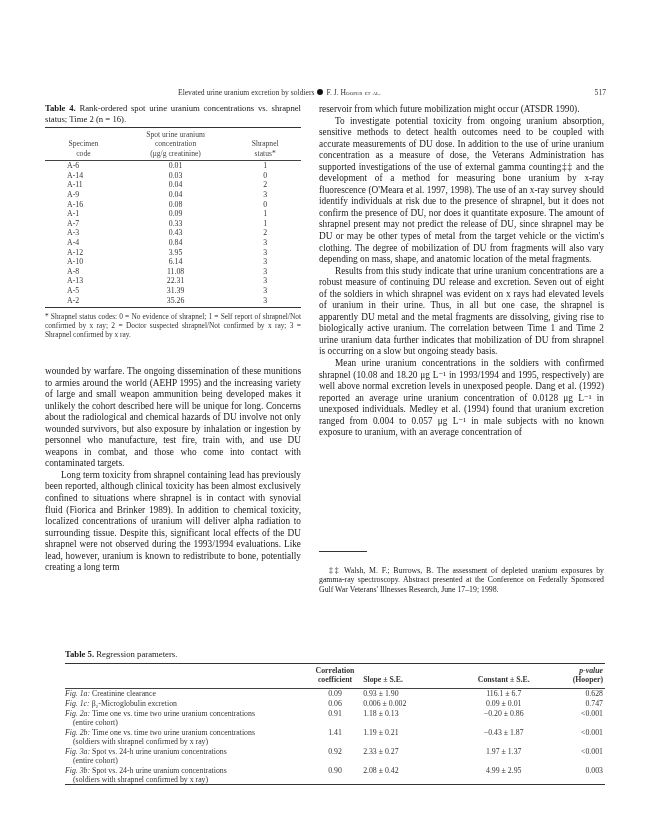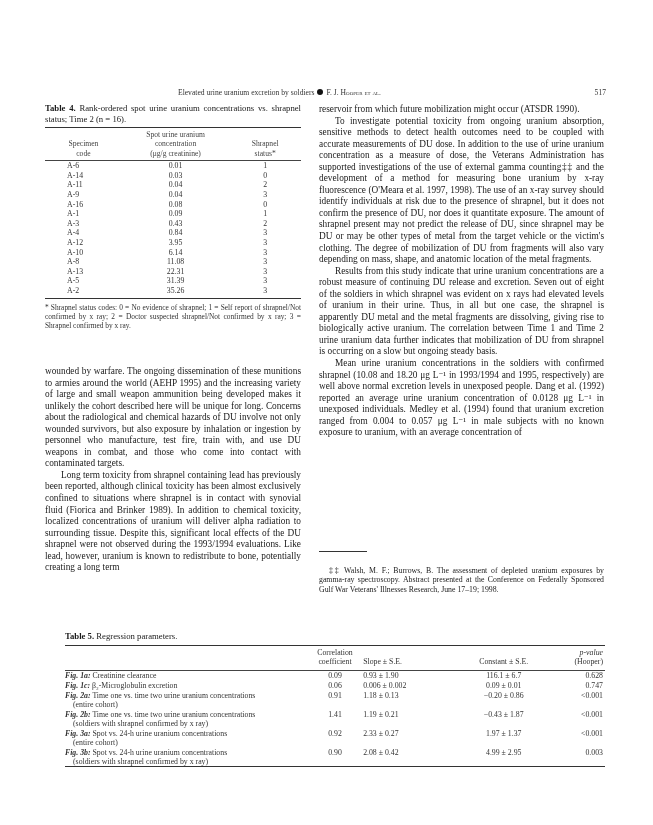--- a/index.html
+++ b/index.html
@@ -36,31 +36,31 @@
   .t4 th.c1 { text-align: center; padding-left: 0; }
   .t4 .c2 { width: 42%; text-align: center; }
   .t4 .c3 { width: 28%; text-align: center; }
   .t4 .fn { font-size: 7.4px; line-height: 9px; margin-top: 4px; text-align: justify; color: #333; }
 
   .fnrule { position: absolute; left: 319px; top: 551px; width: 48px; border-top: 1px solid #333; }
   .fn2 { position: absolute; left: 319px; top: 566px; width: 285px; font-size: 7.8px; line-height: 9.4px; text-align: justify; }
   .fn2 p { margin: 0; text-indent: 10px; }
 
   
-  .t5 { position: absolute; left: 65px; top: 631px; width: 540px; }
+  .t5 { position: absolute; left: 65px; top: 649px; width: 540px; }
   .t5 .cap { font-size: 8.7px; }
   .t5 .cap b { font-weight: bold; }
   .t5 table { width: 100%; border-collapse: collapse; margin-top: 4px; font-size: 7.8px; }
   .t5 thead tr { border-top: 1.4px solid #333; border-bottom: 1px solid #444; }
-  .t5 thead th { font-weight: normal; line-height: 9.4px; padding: 2px 0 3px; vertical-align: bottom; color: #333; }
+  .t5 thead th { font-weight: bold; line-height: 9.4px; padding: 2px 0 3px; vertical-align: bottom; color: #333; }
   .t5 tbody { border-bottom: 1.4px solid #333; }
   .t5 tbody td { line-height: 9.2px; padding: 0 0 0 0; vertical-align: top; color: #333; }
   .t5 tbody tr td { padding-top: 0.6px; }
   .t5 .lab { width: 43%; text-align: left; }
-  .t5 .lab i { font-style: italic; font-weight: bold; }
+  .t5 .lab i { font-style: italic; }
   .t5 .sub { display: block; padding-left: 8px; }
   .t5 .corr { width: 10%; text-align: center; }
   .t5 .slope { width: 16%; text-align: left; }
   .t5 .const { width: 18%; text-align: center; }
   .t5 .pval { width: 9%; text-align: right; padding-right: 2px; }
   .t5 th.pval { text-align: right; }
   .t5 th i { font-style: italic; }
 </style>
 </head>
 <body>
@@ -117,20 +117,25 @@
           <td class="c3">3</td>
         </tr>
         <tr>
           <td class="c1">A-16</td>
           <td class="c2">0.08</td>
           <td class="c3">0</td>
         </tr>
         <tr>
           <td class="c1">A-1</td>
           <td class="c2">0.09</td>
+          <td class="c3">1</td>
+        </tr>
+        <tr>
+          <td class="c1">A-7</td>
+          <td class="c2">0.33</td>
           <td class="c3">1</td>
         </tr>
         <tr>
           <td class="c1">A-3</td>
           <td class="c2">0.43</td>
           <td class="c3">2</td>
         </tr>
         <tr>
           <td class="c1">A-4</td>
           <td class="c2">0.84</td>

